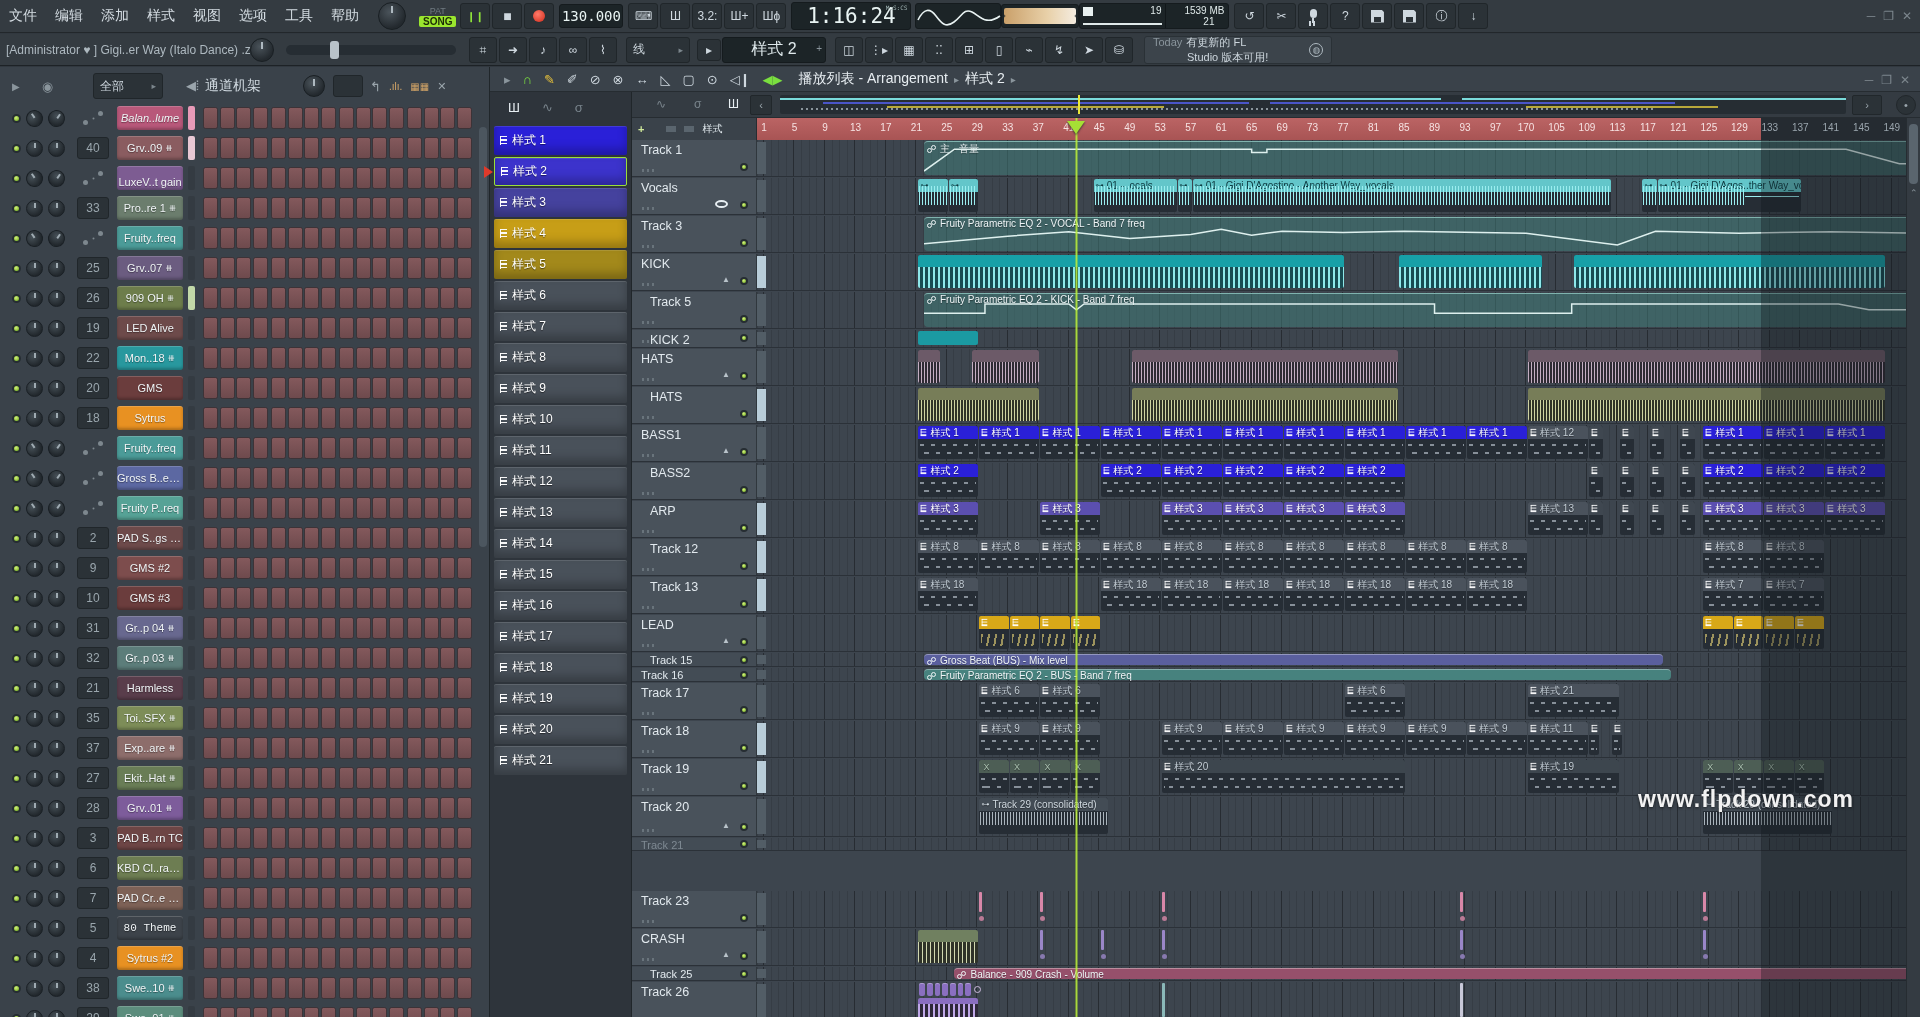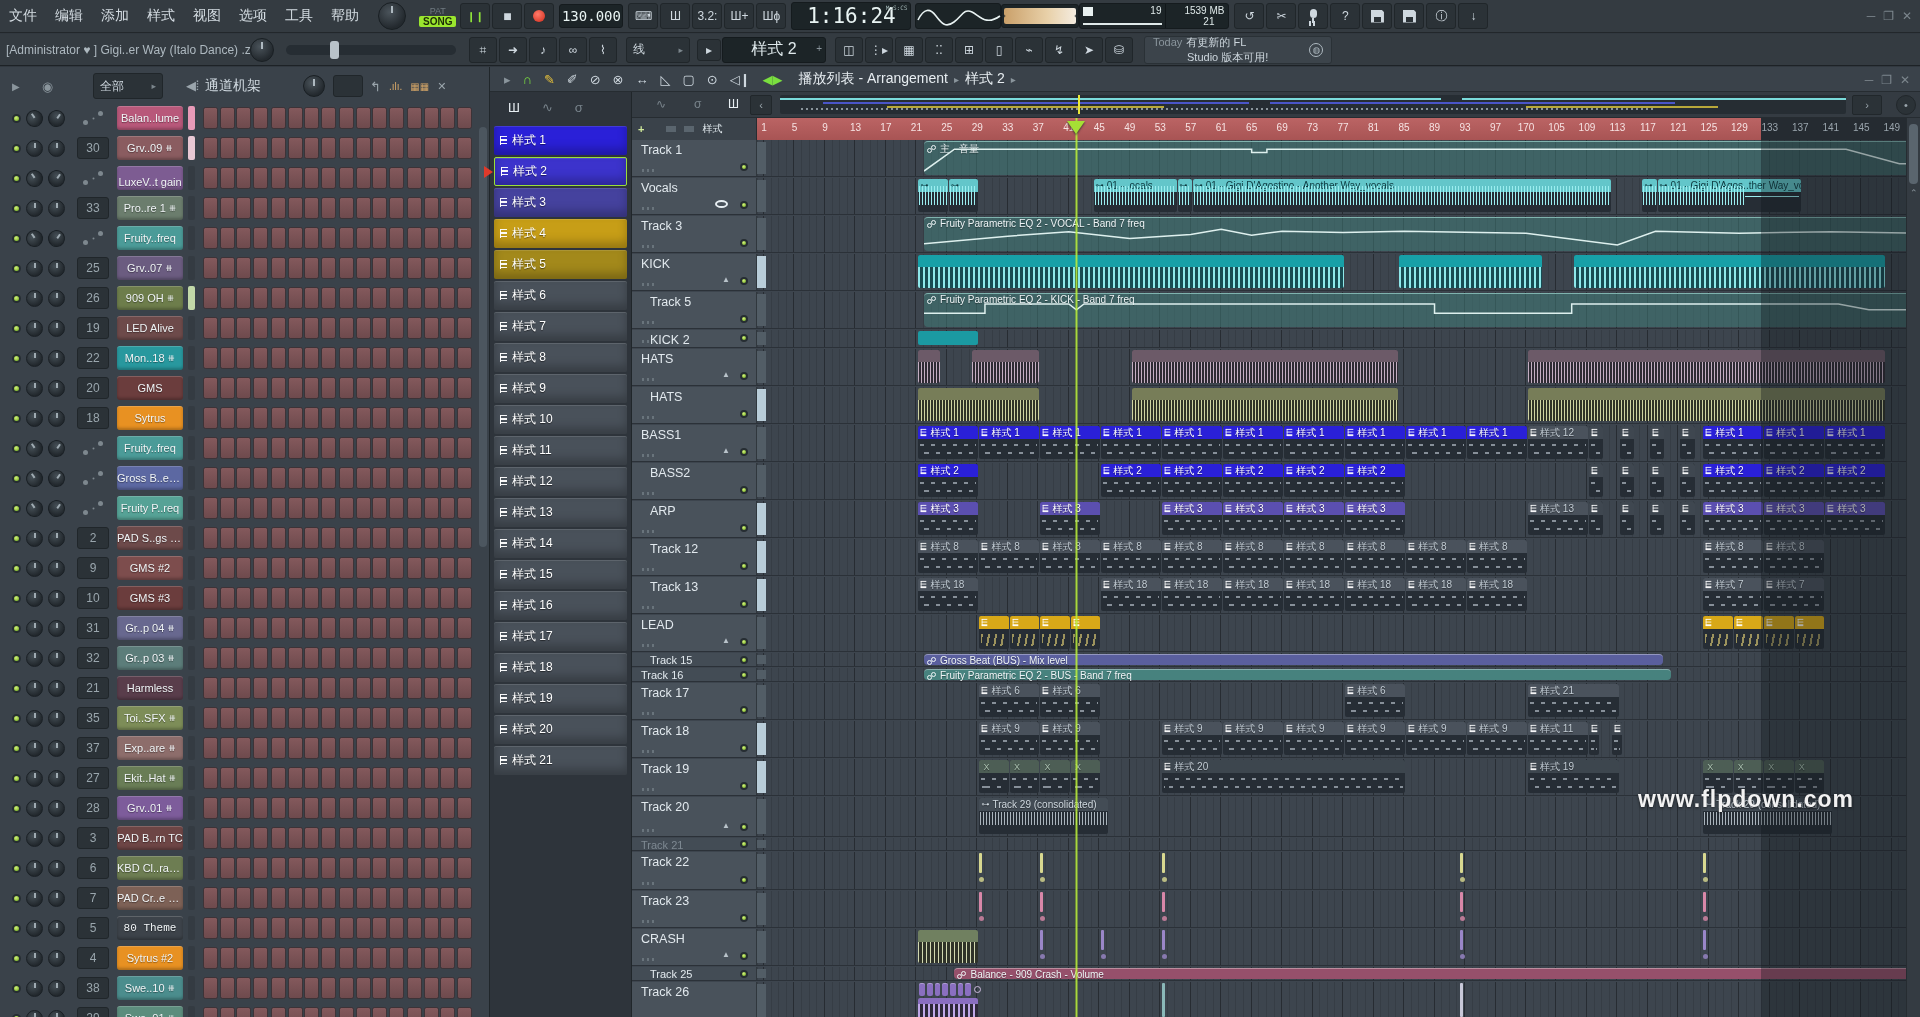--- a/index.html
+++ b/index.html
@@ -261,21 +261,21 @@
       <span style="margin-left:8px;color:#d8a868;font-size:10px;">▦▦</span>
       <span style="margin-left:8px;color:#9aa5ac;font-size:11px;">✕</span>
     </div>
     <div class="rack-rows" id="rack-rows">
         <div class="chrow" style="top: 0px;">
           <div class="led"></div>
           <div class="mknob" style="transform: rotate(-35deg);"></div>
           <div class="mknob" style="transform: rotate(35deg);"></div>
           <div class="linkicon"></div>
           <div class="chname" style="background: linear-gradient(rgb(184, 88, 122), rgb(184, 88, 122)); box-shadow: rgba(255, 255, 255, 0.18) 0px 1px 0px inset, rgba(0, 0, 0, 0.25) 0px -2px 3px inset;">
-            <span style="overflow: hidden; text-overflow: ellipsis;">Balan..lume</span>
+            <span style="overflow: hidden; text-overflow: ellipsis; font-style: italic;">Balan..lume</span>
           </div>
           <div class="chstrip" style="background: rgb(232, 154, 184);"></div>
           <div class="steps">
             <div class="step"></div>
             <div class="step"></div>
             <div class="step"></div>
             <div class="step g"></div>
             <div class="step"></div>
             <div class="step"></div>
             <div class="step"></div>
@@ -287,21 +287,21 @@
             <div class="step"></div>
             <div class="step"></div>
             <div class="step"></div>
             <div class="step g"></div>
           </div>
         </div>
         <div class="chrow" style="top: 30px;">
           <div class="led"></div>
           <div class="mknob"></div>
           <div class="mknob"></div>
-          <div class="numbox">30</div>
+          <div class="numbox">40</div>
           <div class="chname" style="background: linear-gradient(rgb(138, 92, 96), rgb(138, 92, 96)); box-shadow: rgba(255, 255, 255, 0.18) 0px 1px 0px inset, rgba(0, 0, 0, 0.25) 0px -2px 3px inset;">
             <span style="overflow: hidden; text-overflow: ellipsis;">Grv..09</span>
             <span class="wv">⧻</span>
           </div>
           <div class="chstrip" style="background: rgb(232, 200, 212);"></div>
           <div class="steps">
             <div class="step"></div>
             <div class="step"></div>
             <div class="step"></div>
             <div class="step g"></div>
@@ -2434,35 +2434,20 @@
       </div>
       <div class="trackrow" style="top: 720px; height: 13px;">
         <div class="thead compact">
           <div class="tname dim" style="top: 1px; font-size: 11px;">Track 21</div>
           <div class="tled c"></div>
         </div>
         <div class="tgrid">
           <div class="gutter"></div>
         </div>
       </div>
-      <div class="trackrow" style="top: 734px; height: 38px;">
-        <div class="thead">
-          <div class="tname">Track 22</div>
-          <div class="tdots"></div>
-          <div class="tled"></div>
-        </div>
-        <div class="tgrid">
-          <div class="gutter"></div>
-          <div class="sliver" style="left: 222.44px; background: rgb(216, 216, 144);"></div>
-          <div class="sliver" style="left: 283.4px; background: rgb(216, 216, 144);"></div>
-          <div class="sliver" style="left: 405.32px; background: rgb(216, 216, 144);"></div>
-          <div class="sliver" style="left: 702.5px; background: rgb(216, 216, 144);"></div>
-          <div class="sliver" style="left: 946.34px; background: rgb(216, 216, 144);"></div>
-        </div>
-      </div>
       <div class="trackrow" style="top: 773px; height: 37px;">
         <div class="thead">
           <div class="tname">Track 23</div>
           <div class="tdots"></div>
           <div class="tled"></div>
         </div>
         <div class="tgrid">
           <div class="gutter"></div>
           <div class="sliver" style="left: 222.44px; background: rgb(216, 135, 168);"></div>
           <div class="sliver" style="left: 283.4px; background: rgb(216, 135, 168);"></div>

